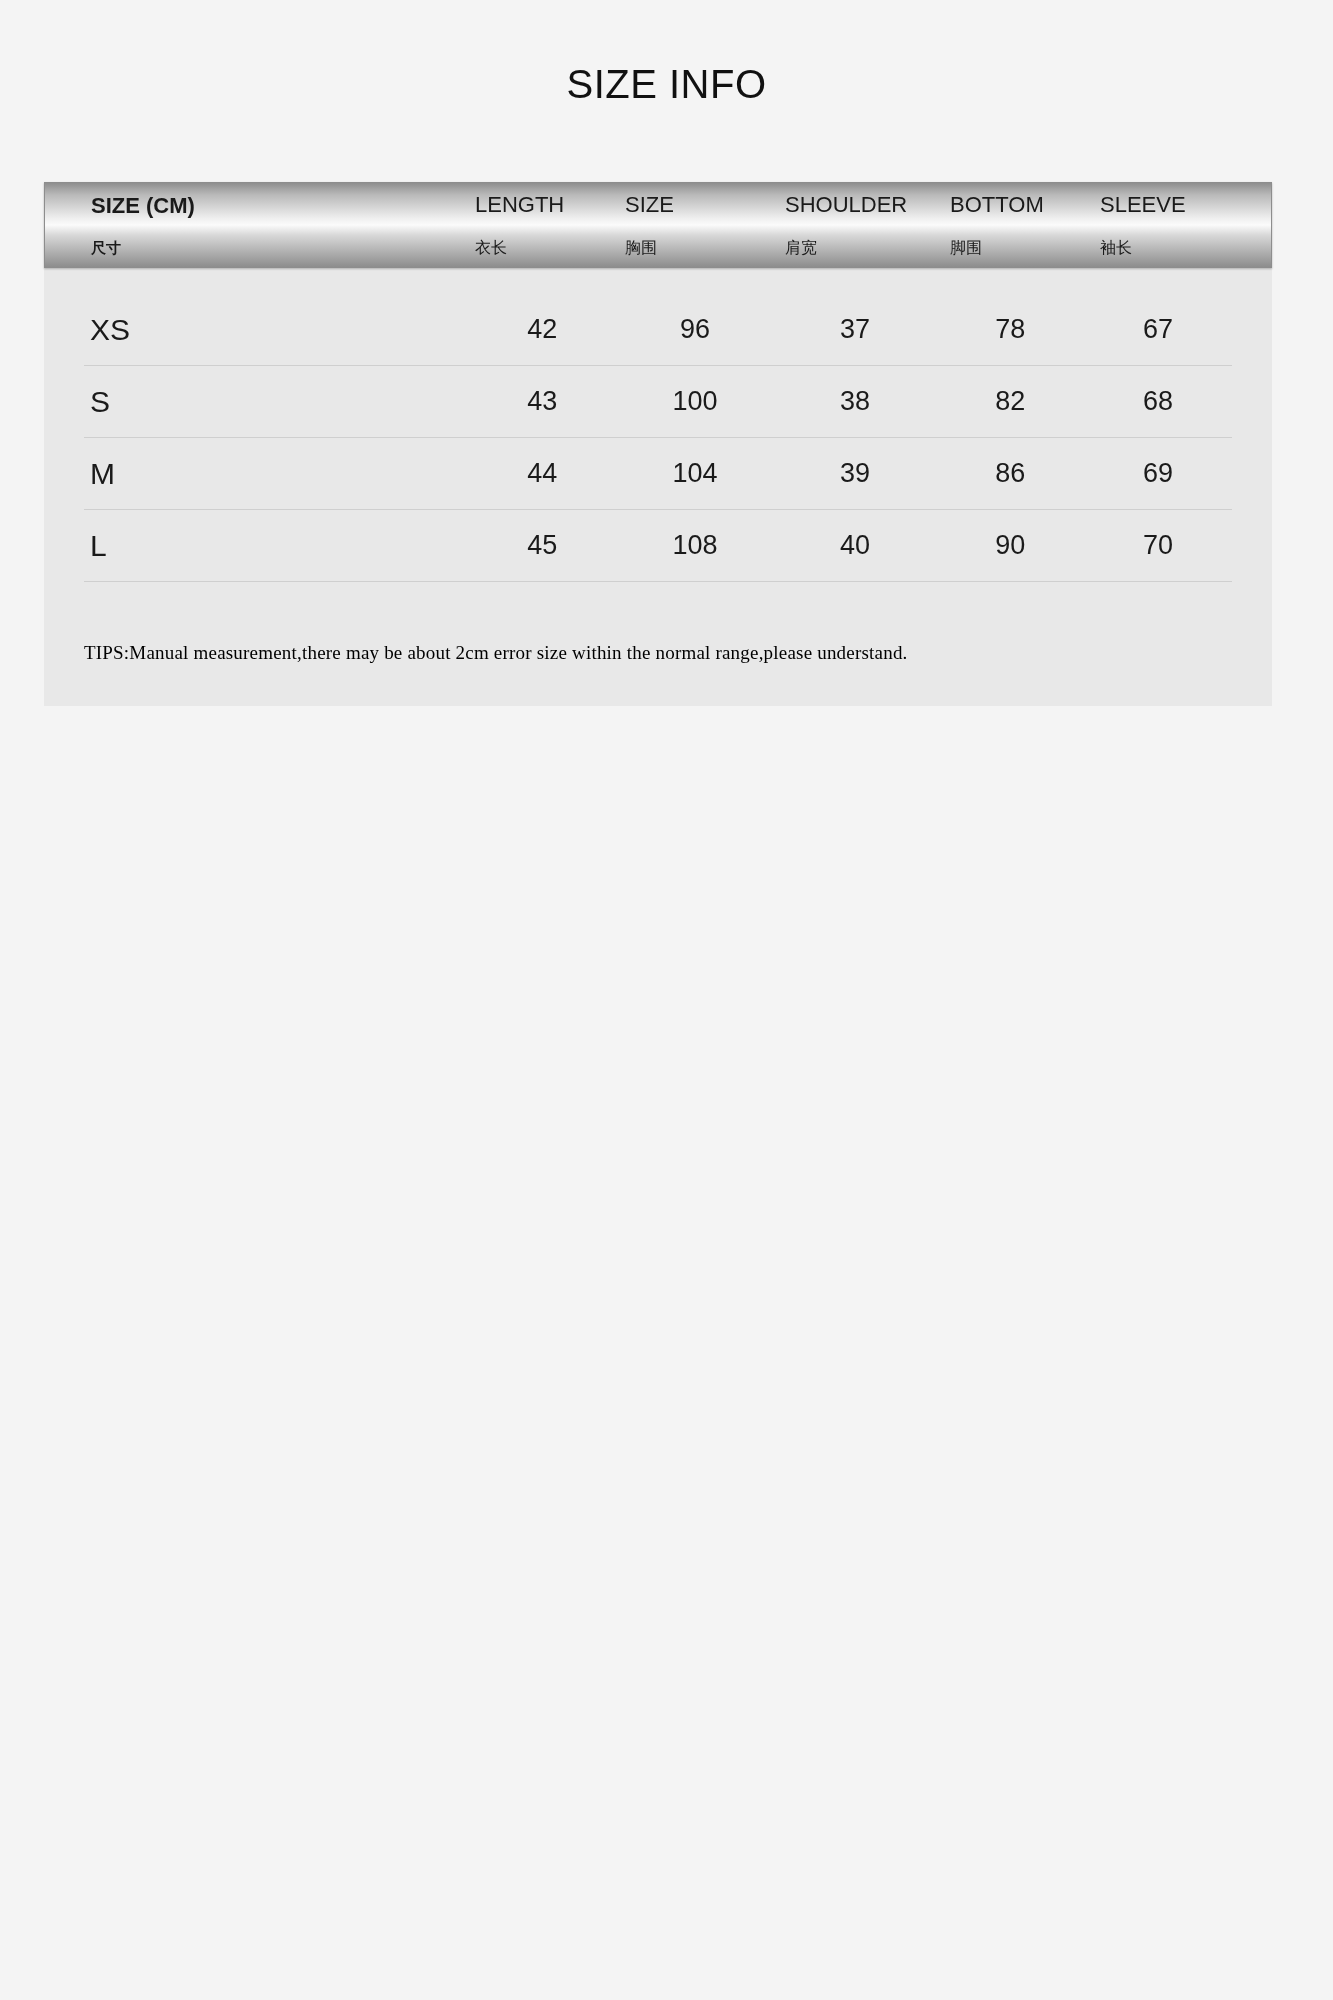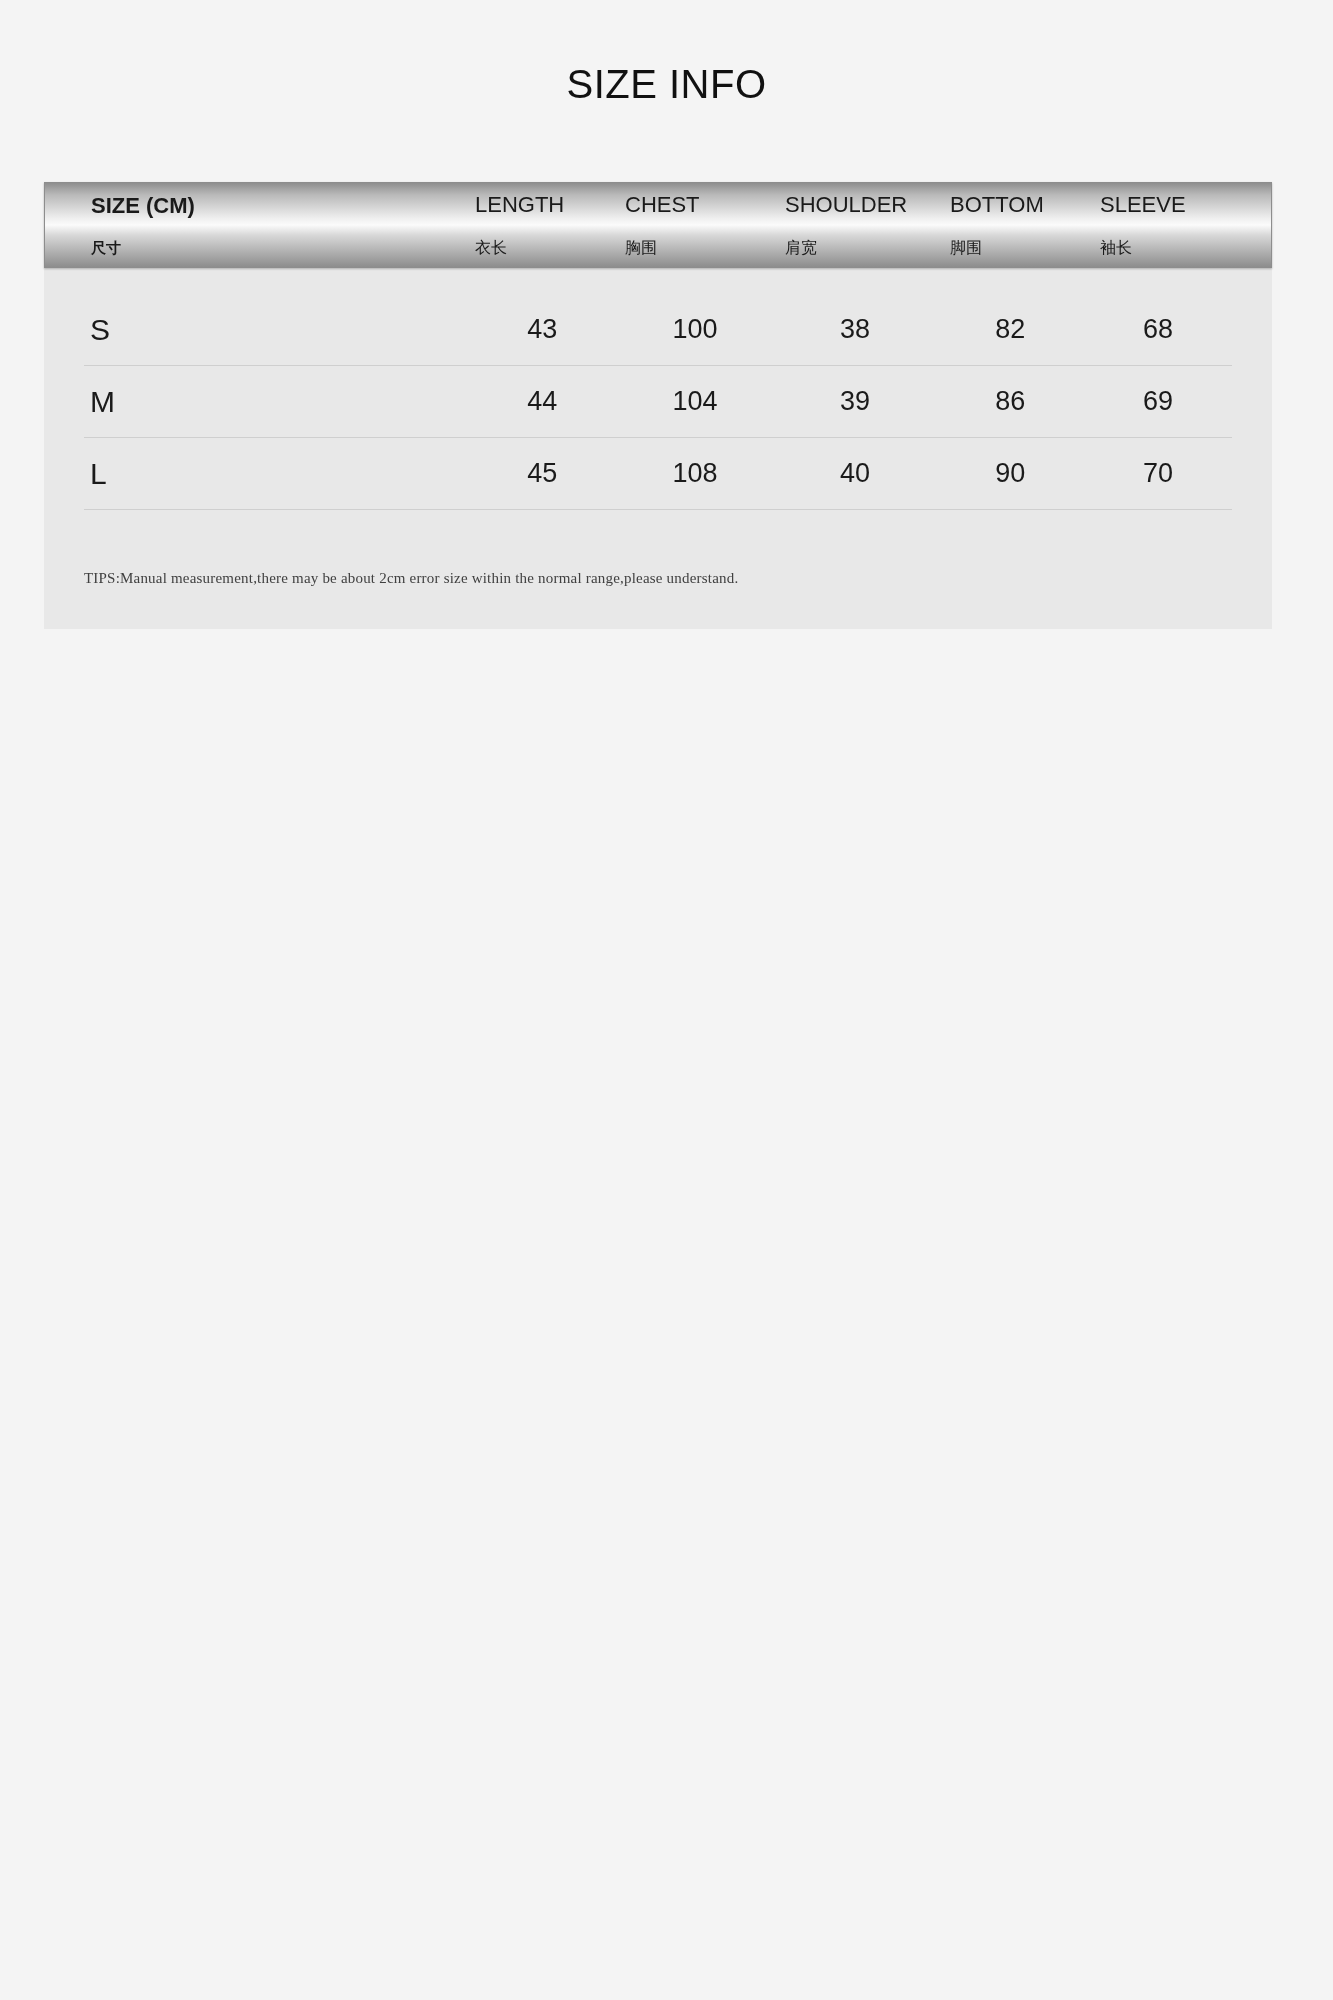--- a/index.html
+++ b/index.html
@@ -131,22 +131,22 @@
   }
   .cell-length { width: 150px; }
   .cell-chest { width: 160px; }
   .cell-shoulder { width: 165px; }
   .cell-bottom { width: 150px; }
   .cell-sleeve { width: 150px; }
 
   .tips {
     padding: 60px 40px 0 40px;
     font-family: "Liberation Serif", serif;
-    font-size: 15px;
-    color: #404040;
+    font-size: 19px;
+    color: #000000;
     letter-spacing: 0.2px;
   }
 </style>
 </head>
 <body>
 
 <div class="page">
 
   <div class="title">SIZE INFO</div>
 
@@ -156,40 +156,48 @@
       <div class="header-row">
         <div class="col-size">
           <div class="hd-en">SIZE (CM)</div>
           <div class="hd-cn">尺寸</div>
         </div>
         <div class="col col-length">
           <div class="hd-en">LENGTH</div>
           <div class="hd-cn">衣长</div>
         </div>
         <div class="col col-chest">
-          <div class="hd-en">CHEST</div>
+          <div class="hd-en">SIZE</div>
           <div class="hd-cn">胸围</div>
         </div>
         <div class="col col-shoulder">
           <div class="hd-en">SHOULDER</div>
           <div class="hd-cn">肩宽</div>
         </div>
         <div class="col col-bottom">
           <div class="hd-en">BOTTOM</div>
           <div class="hd-cn">脚围</div>
         </div>
         <div class="col col-sleeve">
           <div class="hd-en">SLEEVE</div>
           <div class="hd-cn">袖长</div>
         </div>
       </div>
     </div>
 
     <div class="body-rows">
 
+      <div class="data-row">
+        <div class="cell-size">XS</div>
+        <div class="cell cell-length">42</div>
+        <div class="cell cell-chest">96</div>
+        <div class="cell cell-shoulder">37</div>
+        <div class="cell cell-bottom">78</div>
+        <div class="cell cell-sleeve">67</div>
+      </div>
 
       <div class="data-row">
         <div class="cell-size">S</div>
         <div class="cell cell-length">43</div>
         <div class="cell cell-chest">100</div>
         <div class="cell cell-shoulder">38</div>
         <div class="cell cell-bottom">82</div>
         <div class="cell cell-sleeve">68</div>
       </div>
 

